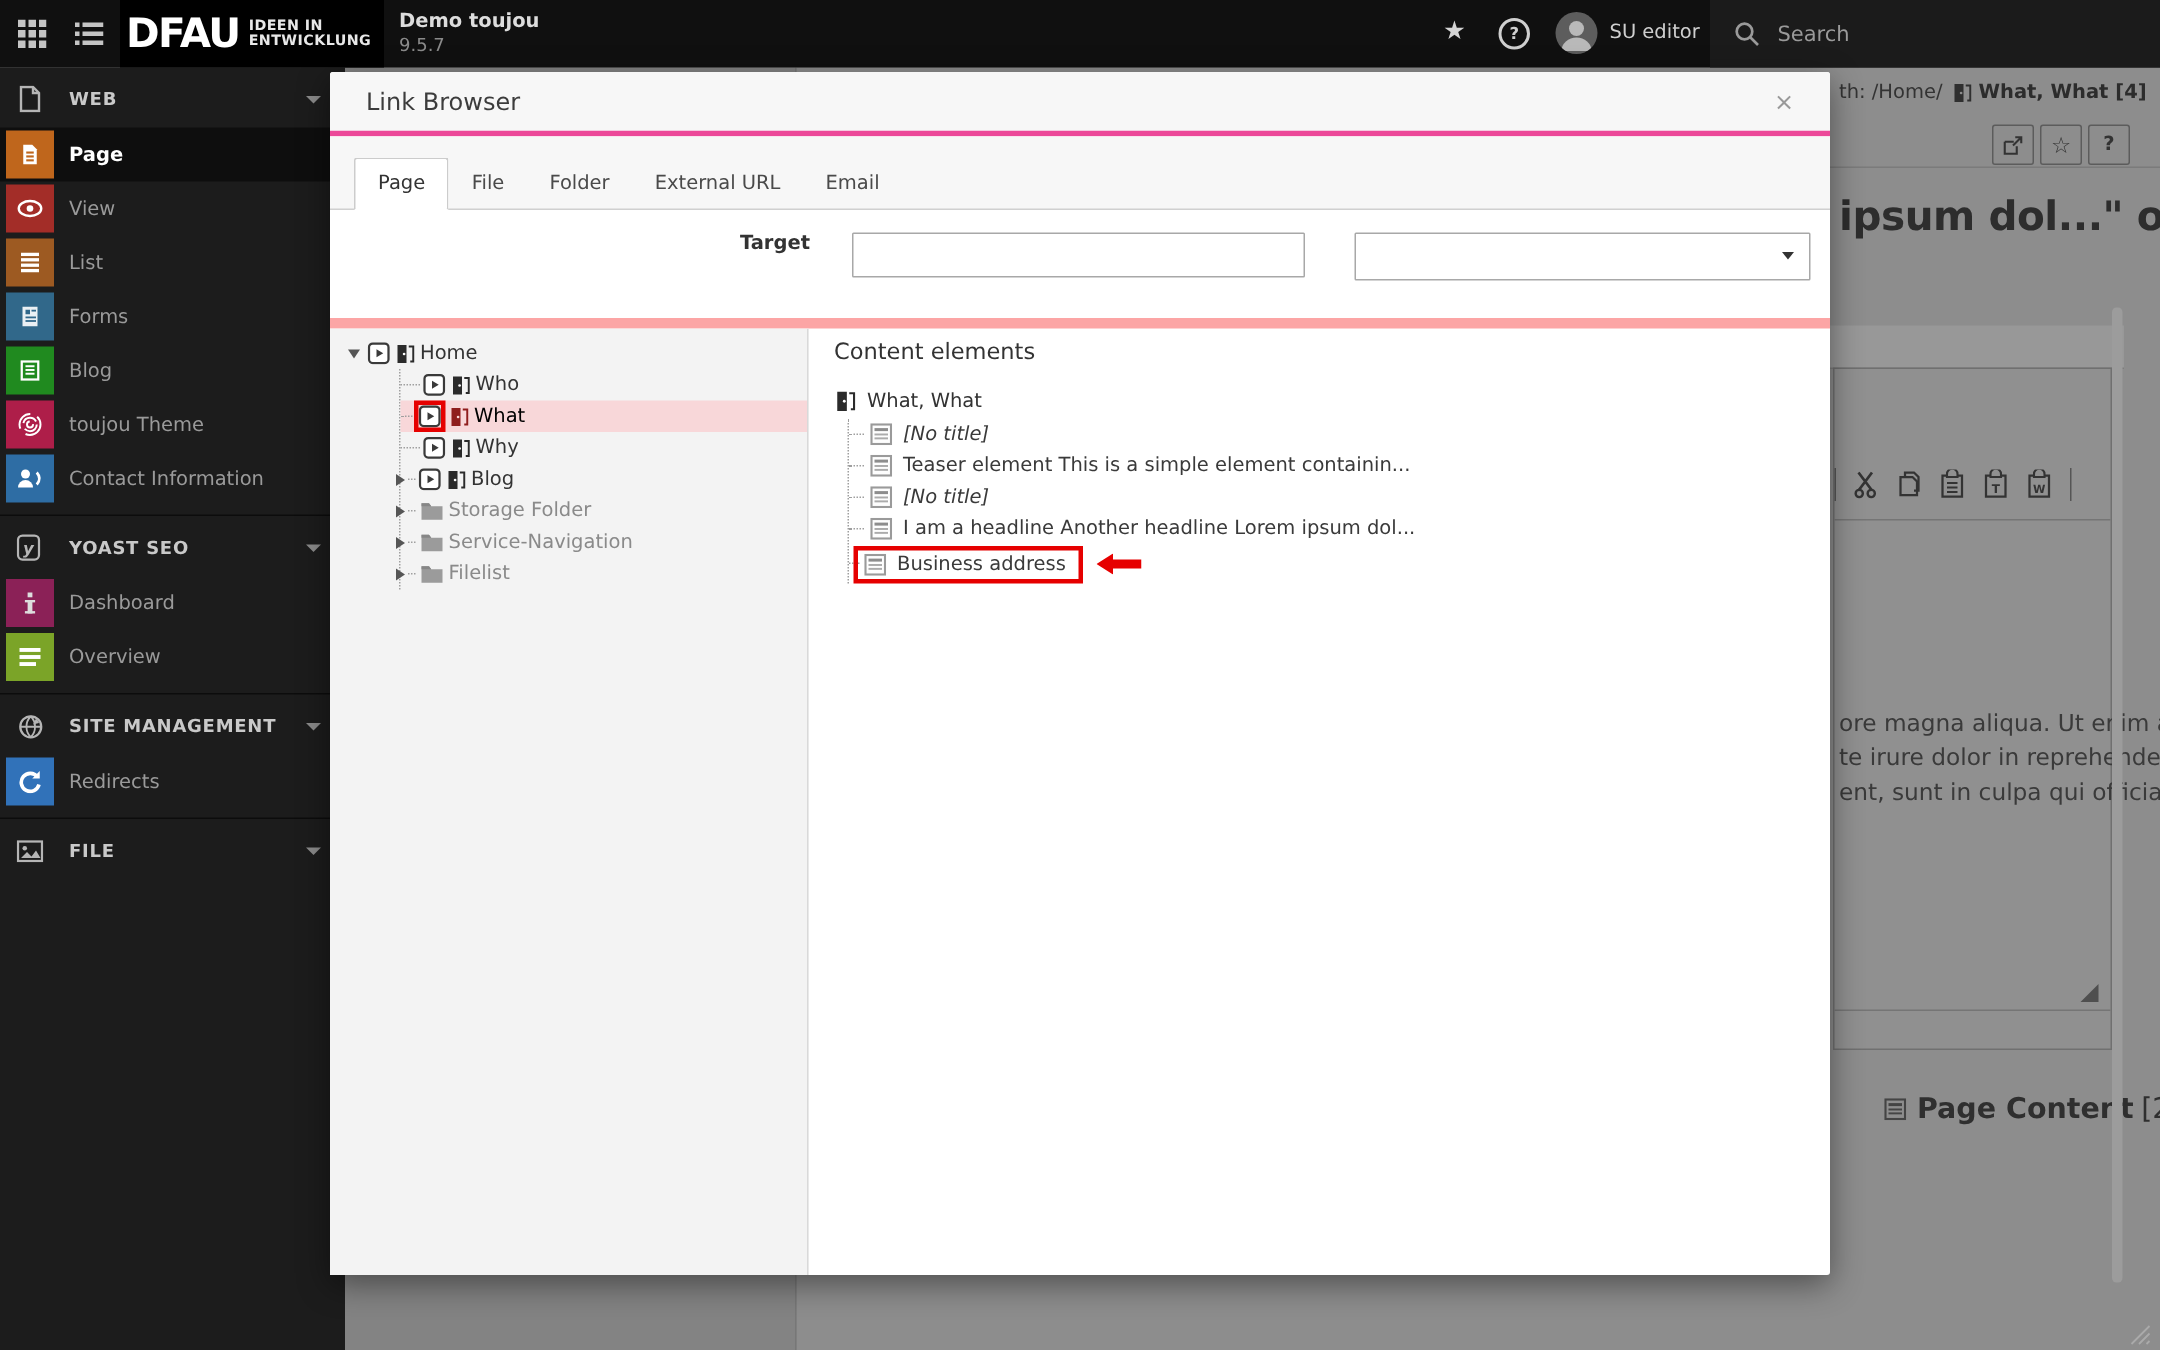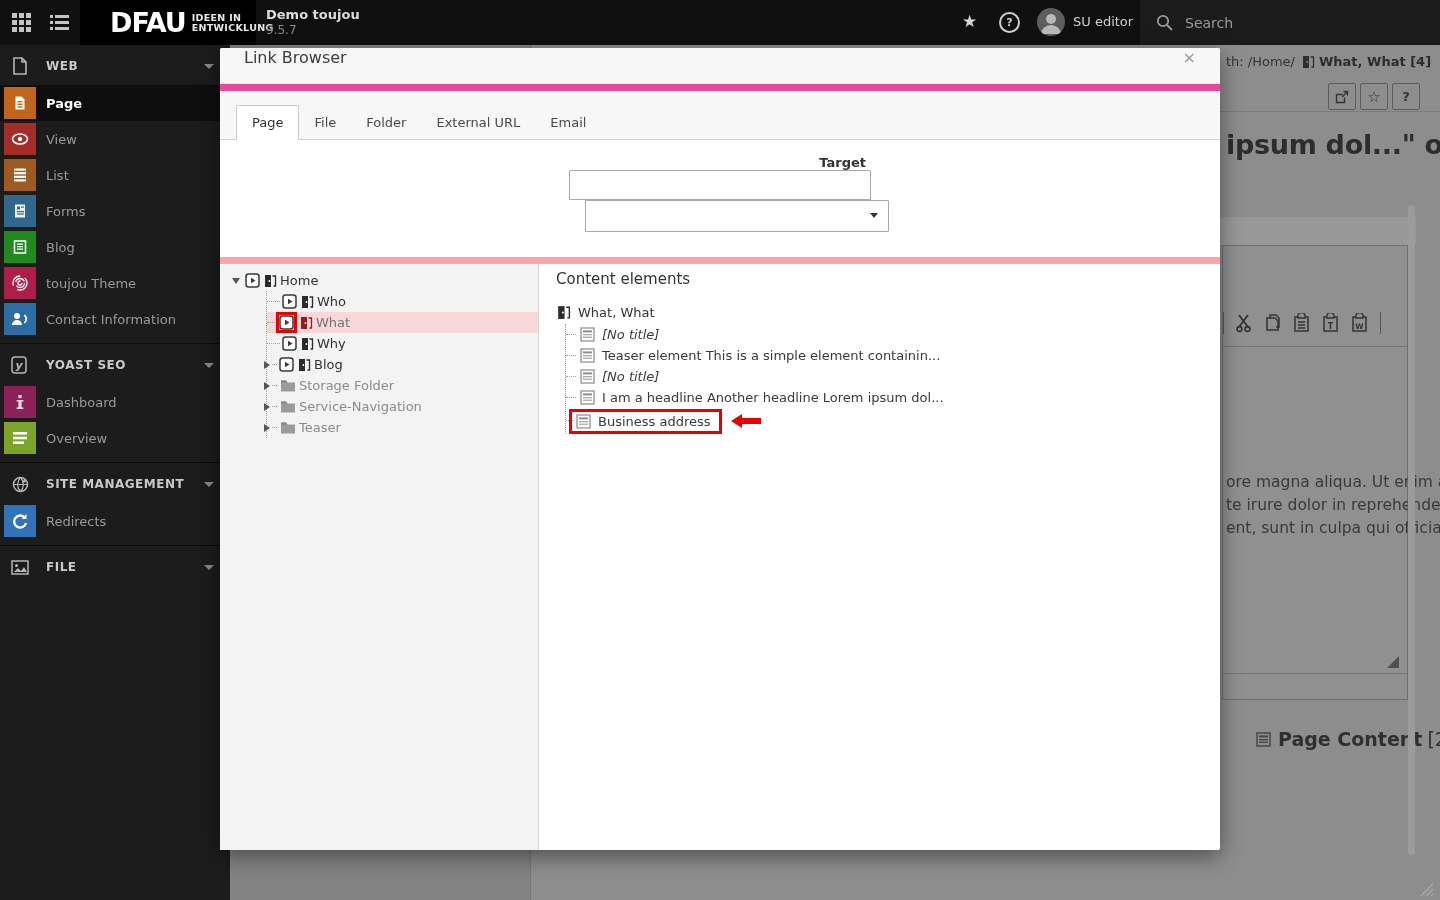--- a/index.html
+++ b/index.html
@@ -2,21 +2,21 @@
 <html><head>
 <meta charset="utf-8">
 <style>
   html,body{margin:0;padding:0;width:1440px;height:900px;overflow:hidden;
     font-family:"DejaVu Sans","Liberation Sans",sans-serif;background:#8d8d8d;}
   svg{display:block;}
 
   
   #topbar{position:absolute;left:0;top:0;width:1440px;height:45px;background:#101010;z-index:30;}
   .tb-icon{position:absolute;top:13px;cursor:pointer;}
-  #logo{position:absolute;left:80px;top:0;width:176px;height:45px;background:#000;display:flex;align-items:center;padding-left:30px;box-sizing:border-box;}
+  #logo{position:absolute;left:80px;top:0;width:176px;height:45px;background:#000;display:flex;align-items:center;padding-left:4px;box-sizing:border-box;}
   #logo .brand{color:#fff;font-size:27px;font-weight:bold;letter-spacing:-1px;line-height:1;}
   #logo .tag{margin-left:6px;color:#e8e8e8;font-size:9.5px;line-height:1.05;letter-spacing:.3px;font-weight:bold;}
   #sitename{position:absolute;left:266px;top:7px;}
   #sitename .n{color:#ddd;font-size:13px;font-weight:bold;}
   #sitename .v{color:#8a8a8a;font-size:12px;margin-top:1px;}
   #tb-star{position:absolute;left:962px;top:11px;color:#d4d4d4;font-size:17px;line-height:20px;}
   #tb-help{position:absolute;left:999px;top:12px;width:17px;height:17px;border:2px solid #cfcfcf;border-radius:50%;
     color:#cfcfcf;font-size:11px;font-weight:bold;text-align:center;line-height:17px;}
   #tb-avatar{position:absolute;left:1037px;top:8px;width:28px;height:28px;border-radius:50%;background:#5d5d5d;overflow:hidden;}
   #tb-user{position:absolute;left:1073px;top:14px;color:#cfcfcf;font-size:13px;}
@@ -60,28 +60,28 @@
   #bg .resz{position:absolute;right:8px;top:410px;width:0;height:0;border-left:12px solid transparent;border-bottom:12px solid #4f4f4f;}
   #bg .footrow{position:absolute;left:1026px;top:683px;display:flex;align-items:center;font-size:19px;color:#2f2f2f;white-space:nowrap;}
   #bg .footrow b{margin-left:7px;font-weight:bold;}
   #bg .footrow span.id{margin-left:5px;font-weight:normal;}
   #bg .scrollstrip{position:absolute;left:1178px;top:160px;width:7px;height:650px;background:#9c9c9c;border-radius:3px;}
   #bg .corner{position:absolute;left:1188px;top:836px;}
 
   
   #modal{position:absolute;left:220px;top:48px;width:1000px;height:802px;background:#fff;z-index:40;
     box-shadow:0 6px 22px rgba(0,0,0,.45);border-radius:2px;display:flex;flex-direction:column;}
-  #m-head{height:43px;background:#f7f7f7;border-bottom:7px solid #ec4899;display:flex;align-items:flex-start;padding:0 24px;box-sizing:border-box;border-radius:2px 2px 0 0;}
+  #m-head{height:43px;background:#f7f7f7;border-bottom:4px solid #ec4899;display:flex;align-items:center;padding:0 24px;box-sizing:border-box;border-radius:2px 2px 0 0;}
   #m-head .t{font-size:16px;color:#3c3c3c;flex:1;}
   #m-head .x{color:#999;font-size:16px;cursor:pointer;}
   #m-tabs{height:49px;background:#f7f7f7;border-bottom:1px solid #d0d0d0;display:flex;align-items:flex-end;padding-left:16px;box-sizing:border-box;}
   .tab{padding:9px 15px;font-size:13px;color:#4a4a4a;cursor:pointer;margin-bottom:0;}
   .tab.active{background:#fff;border:1px solid #ccc;border-bottom:1px solid #fff;margin-bottom:-1px;border-radius:2px 2px 0 0;color:#333;}
   #m-form{padding:15px 0 25px 0;}
-  .frow{display:flex;align-items:center;margin-bottom:10px;flex-direction:column;}
+  .frow{display:flex;align-items:flex-start;margin-bottom:10px;}
   .frow:last-child{margin-bottom:0;}
   .flabel{width:320px;text-align:right;padding-right:28px;font-size:13px;font-weight:bold;color:#333;flex:none;}
   .finput{height:30px;border:1px solid #a8a8a8;border-radius:1px;padding:0 8px;font-size:13px;box-sizing:border-box;font-family:inherit;outline:none;}
   #f-target{width:302px;}
   #f-select{width:302px;height:30px;border:1px solid #a8a8a8;border-radius:1px;margin-left:33px;position:relative;background:#fff;cursor:pointer;}
   #f-select:after{content:"";position:absolute;right:10px;top:12px;border-left:4px solid transparent;border-right:4px solid transparent;border-top:5px solid #333;}
   #f-title{width:637px;}
   #m-body{flex:1;border-top:7px solid #fca5a5;display:flex;overflow:hidden;}
   #m-tree{width:319px;background:#f3f3f3;border-right:1px solid #d9d9d9;padding:6px 0 0 12px;box-sizing:border-box;font-size:13px;color:#333;}
   #m-content{flex:1;padding:4px 0 0 17px;font-size:13px;color:#333;}
@@ -90,21 +90,21 @@
   .trow{height:21px;display:flex;align-items:center;white-space:nowrap;cursor:pointer;}
   .car-d{width:0;height:0;border-left:4.5px solid transparent;border-right:4.5px solid transparent;border-top:6px solid #555;margin-right:5px;flex:none;}
   .car-r{width:0;height:0;border-top:4.5px solid transparent;border-bottom:4.5px solid transparent;border-left:6px solid #555;flex:none;}
   .tkids{margin-left:34px;border-left:1px dotted #9f9f9f;}
   .dash{height:1px;border-top:1px dotted #9f9f9f;flex:none;}
   .pgicon{margin-right:3px;flex:none;}
   .dricon{margin-right:3px;flex:none;}
   .tlabel{color:#333;}
   .glabel{color:#8a8a8a;}
   .hl{background:#f8d7d9;padding-right:28px;}
-  .hl .tlabel{color:#737373;text-align:right;}
+  .hl .tlabel{color:#000000;text-align:right;}
   .annobox{border:3px solid #e60000;line-height:0;padding:0;margin:-3px 2px -3px -3px;flex:none;}
 
   
   #ce-head{font-size:15px;color:#333;margin:2px 0 14px 0;font-weight:normal;}
   .ce-root{display:flex;align-items:center;height:20px;margin-bottom:2px;}
   .ce-kids{margin-left:9px;border-left:1px dotted #9f9f9f;}
   .cerow{min-height:21px;display:flex;align-items:center;white-space:nowrap;cursor:pointer;}
   .ceicon{margin-right:7px;flex:none;}
   .celabel{color:#3a3a3a;}
   .celabel.it{font-style:italic;}
@@ -542,21 +542,21 @@
             </svg>
           <span class="glabel">Service-Navigation</span>
         </div>
         <div class="trow">
           <span class="car-r" style="margin-left:-3px;margin-right:2px;"></span>
           <span class="dash" style="width:5px;margin-right:3px;"></span>
           <svg class="pgicon" width="16" height="13" viewBox="0 0 16 13">
             <path d="M1 1.5 h5 l1.5 2 H15 v9 H1 z" fill="#9b9b9b"></path>
               <path d="M1 1.5 h5 l1.5 2 H1 z" fill="#868686"></path>
             </svg>
-          <span class="glabel">Teaser</span>
+          <span class="glabel">Filelist</span>
         </div>
       </div>
     </div>
 
     <div id="m-content">
       <div id="ce-head">Content elements</div>
 
       <div class="ce-root">
         <svg class="dricon" width="15" height="16" viewBox="0 0 14 15" style="margin-right:7px;">
           <path d="M2 2 h6 v12 h-6 z" fill="#2b2b2b"></path>

